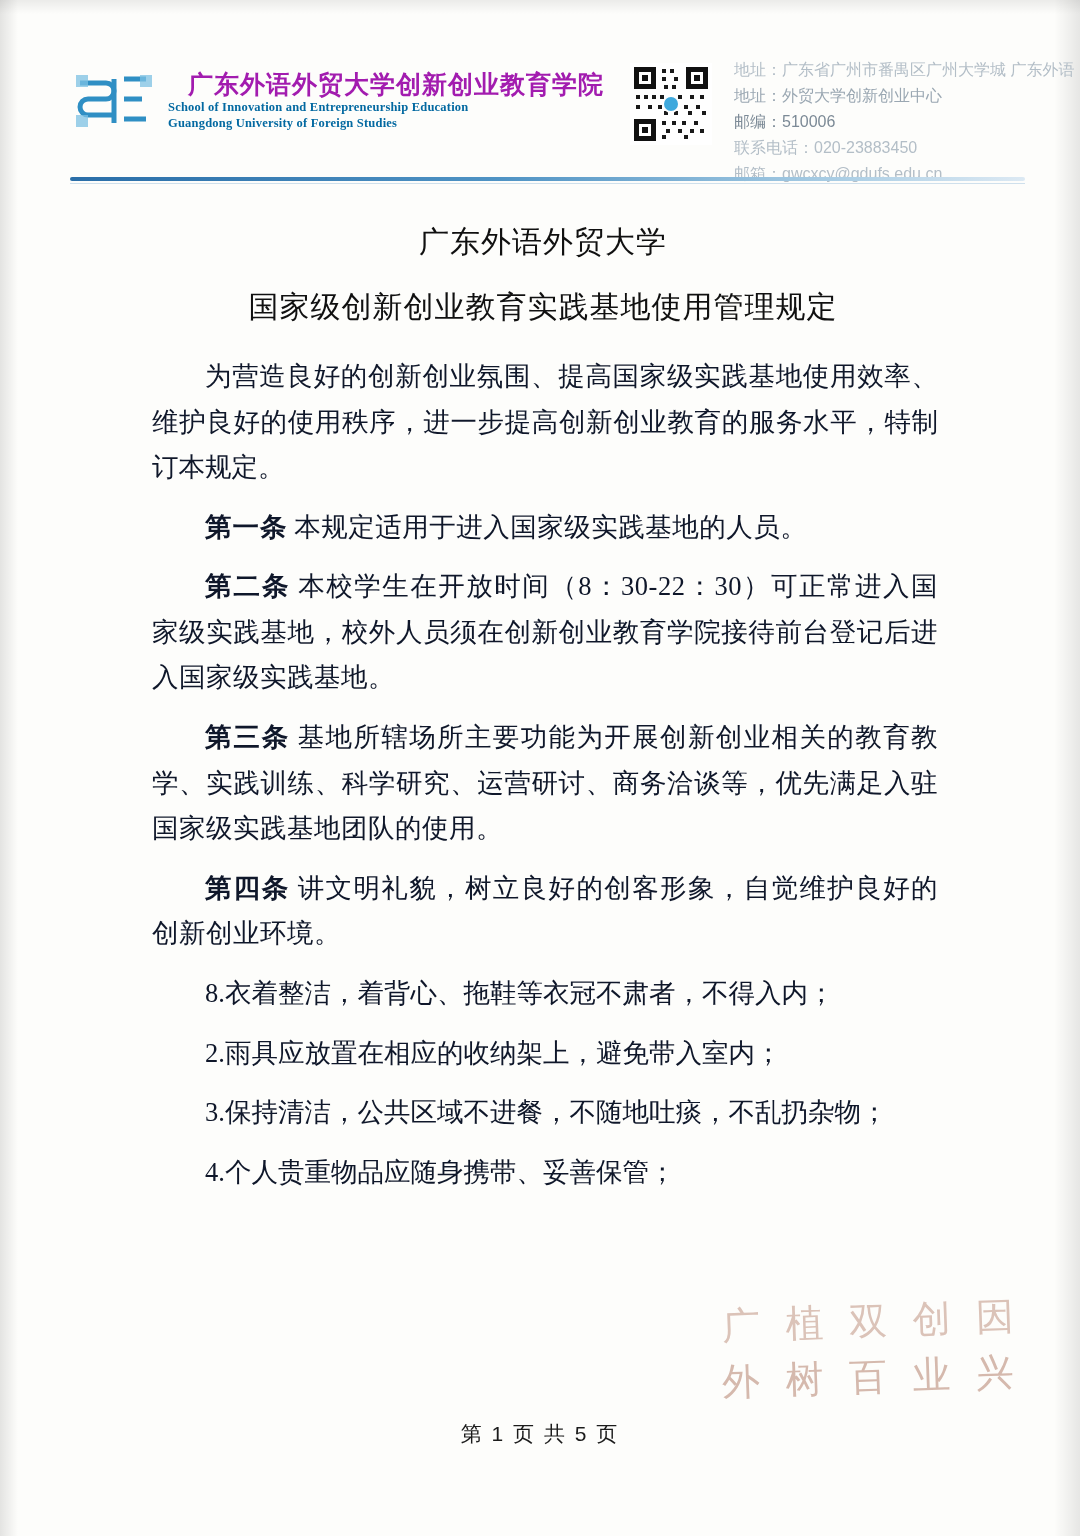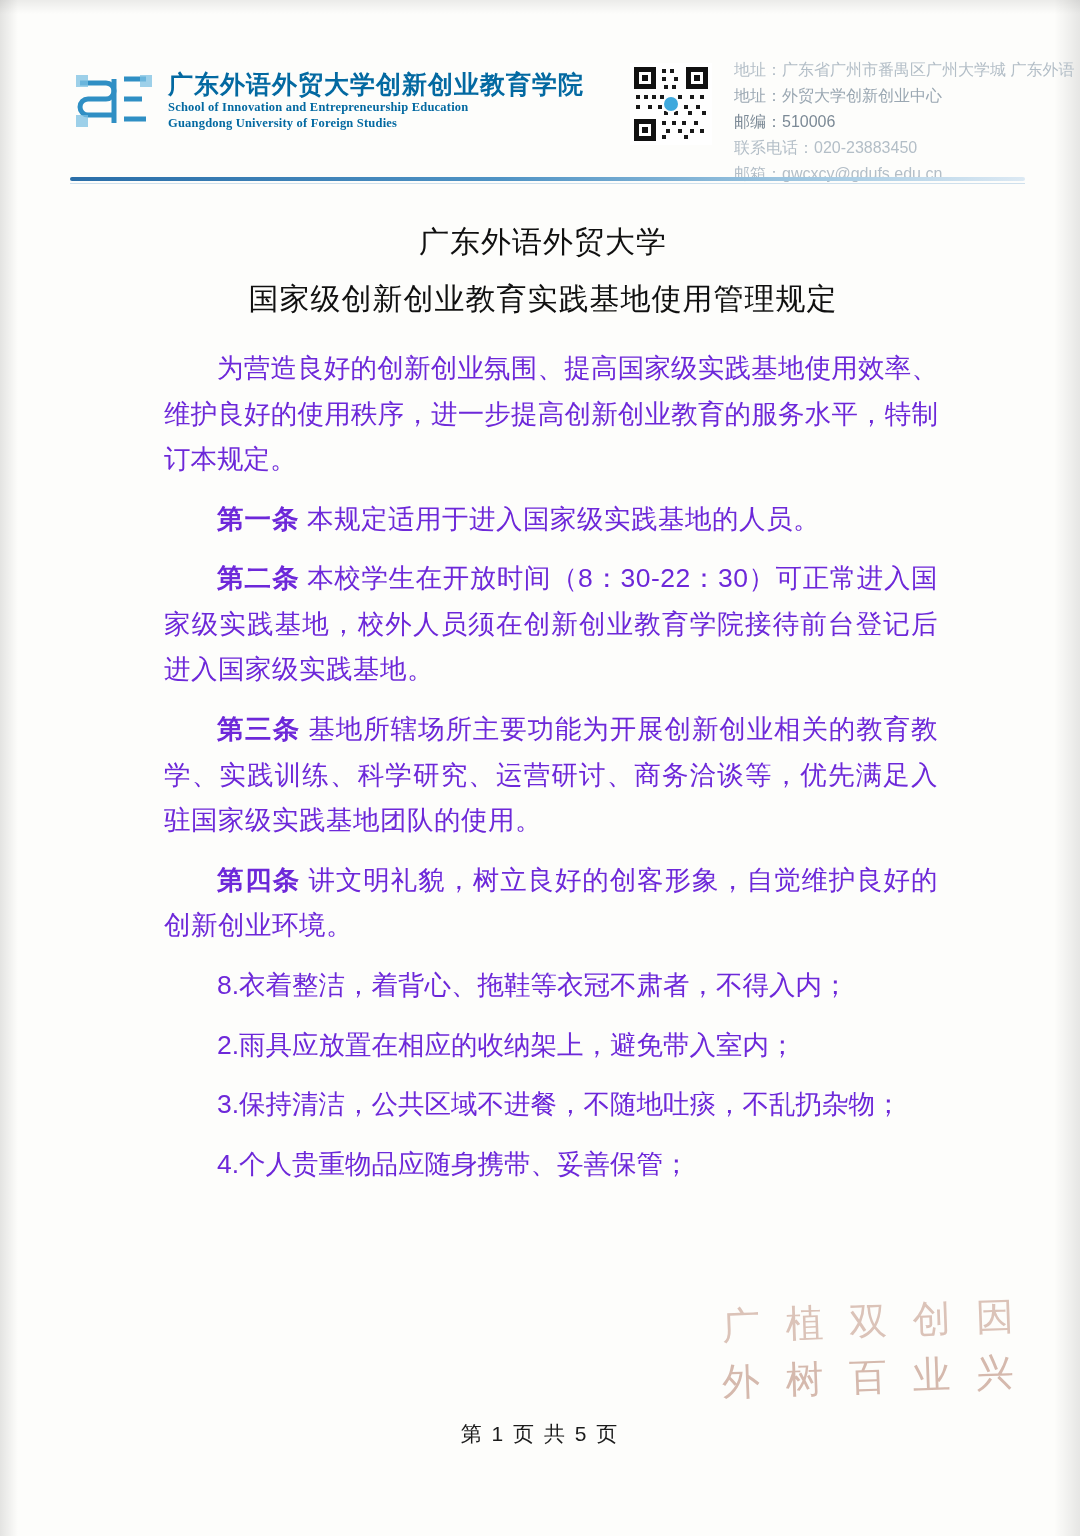--- a/index.html
+++ b/index.html
@@ -65,24 +65,25 @@
   .logo-mark svg { display: block; }
   .logo-text {
     display: flex;
     flex-direction: column;
     justify-content: center;
   }
   .logo-cn {
     font-family: "Liberation Sans", sans-serif;
     font-weight: bold;
     font-size: 25px;
-    color: #0369a1;
+    color: #a21caf;
     letter-spacing: 1px;
     line-height: 1.15;
     white-space: nowrap;
+    margin-left: 20px;
   }
   .logo-en1, .logo-en2 {
     font-family: "Liberation Serif", serif;
     font-weight: bold;
     font-size: 12.5px;
     color: #0369a1;
     letter-spacing: 0.2px;
     line-height: 1.3;
     white-space: nowrap;
   }
@@ -141,31 +142,31 @@
     width: 790px;
     color: #121212;
   }
   .title1, .title2 {
     text-align: center;
     font-family: "Liberation Sans", sans-serif;
     font-size: 30px;
     letter-spacing: 1px;
     color: #101010;
   }
-  .title1 { margin-bottom: 16px; }
+  .title1 { margin-bottom: 24px; }
   .title2 { margin-bottom: 26px; }
   p.para {
-    font-family: Liberation Sans, sans-serif;
+    font-family: Liberation Serif, serif;
     font-size: 26.5px;
     line-height: 1.72;
-    margin: 0 0 14px 16px;
+    margin: 0 0 14px 4px;
     text-align: justify;
     text-justify: inter-ideograph;
     text-indent: 2em;
-    color: #6d28d9;
+    color: #0f172a;
   }
   p.para.item {
     text-indent: 2em;
   }
   .art {
     font-weight: bold;
     letter-spacing: 1px;
   }
   .spaced {
     letter-spacing: 0.5px;

